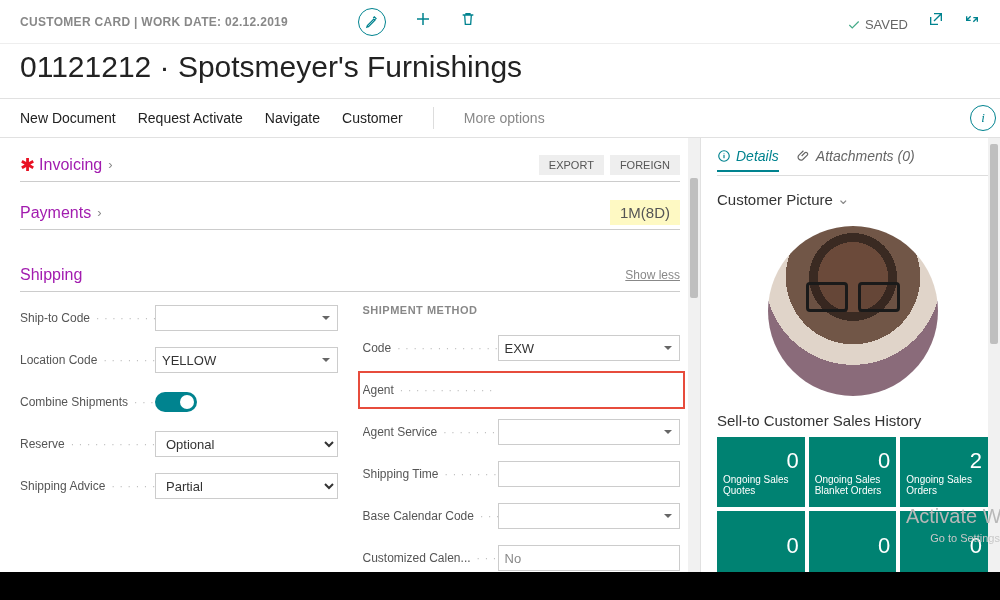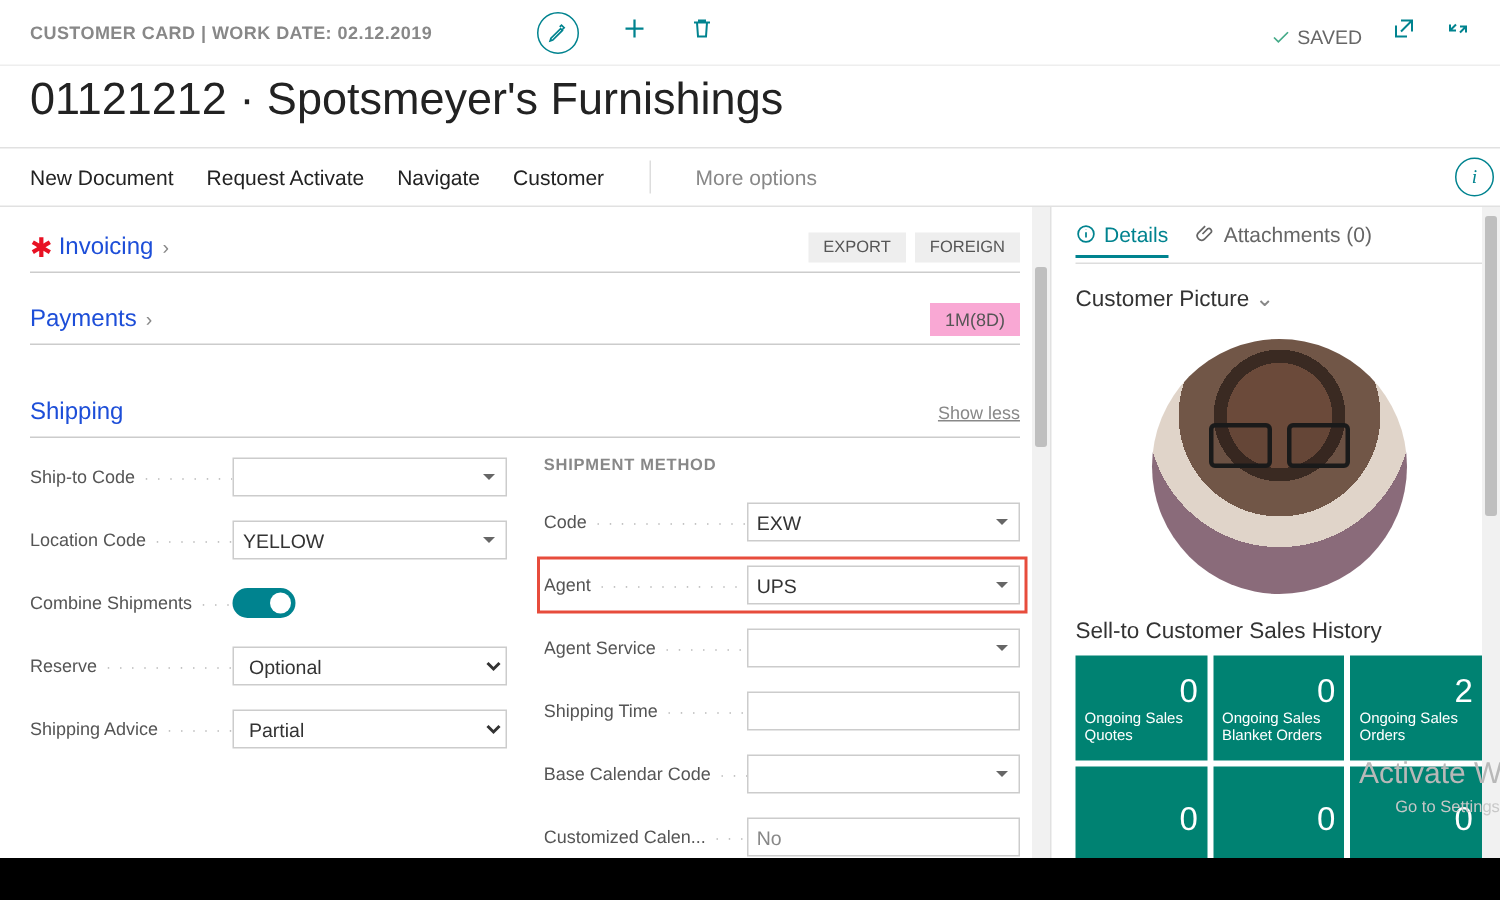--- a/index.html
+++ b/index.html
@@ -22,26 +22,26 @@
   .actionbar .divider { width:1px; height:22px; background:#ddd; margin:0 8px; }
   .actionbar .more { color:#888; font-size:14px; cursor:pointer; }
   .actionbar .info { position:absolute; right:4px; width:26px; height:26px; border-radius:50%; border:1px solid #00838f; color:#00838f; display:flex; align-items:center; justify-content:center; font-family:serif; font-style:italic; cursor:pointer; }
 
   .content { display:flex; height:calc(600px - 44px - 56px - 40px); }
   .main { flex:1; padding:10px 20px 0 20px; overflow:hidden; position:relative; }
   .side { width:300px; border-left:1px solid #e1e1e1; padding:10px 12px 0 16px; position:relative; }
 
   
   .ft { display:flex; align-items:center; border-bottom:1px solid #ccc; height:34px; cursor:pointer; }
-  .ft-title { font-size:16px; color:#1d4ed8; font-weight:400; }
+  .ft-title { font-size:16px; color:#a21caf; font-weight:400; }
   .ft .chev { color:#888; margin-left:6px; }
   .ft .star { color:#e81123; margin-right:4px; font-size:18px; }
   .ft .badges { margin-left:auto; display:flex; gap:6px; }
   .badge { background:#eee; color:#555; font-size:11px; padding:4px 10px; }
-  .pay-badge { background:#f9a8d4; font-size:12px; padding:4px 10px; color:#555; }
+  .pay-badge { background:#fef9c3; font-size:15px; padding:4px 10px; color:#555; }
   .showless { margin-left:auto; color:#888; font-size:12px; text-decoration:underline; cursor:pointer; }
 
   .ft-space { height:14px; }
 
   .shipping-grid { display:flex; gap:25px; margin-top:12px; }
   .col { flex:1; display:flex; flex-direction:column; gap:14px; }
   .subhead { font-size:11px; color:#888; letter-spacing:.5px; font-weight:600; margin-bottom:4px; }
 
   .field { display:flex; align-items:center; height:28px; }
   .lbl { width:135px; color:#555; font-size:12px; position:relative; overflow:hidden; white-space:nowrap; }
@@ -50,21 +50,21 @@
   .inp, .sel { width:100%; height:26px; border:1px solid #ccc; background:#fff; padding:0 6px; font-size:13px; color:#333; }
   .inp[readonly] { color:#888; }
   .drop { position:relative; }
   .drop::after { content:""; position:absolute; right:8px; top:11px; border:4px solid transparent; border-top-color:#666; pointer-events:none; }
   .highlight { border:2px solid #e74c3c; padding:3px; margin:-5px; }
 
   .toggle { width:42px; height:20px; border-radius:10px; background:#00838f; position:relative; cursor:pointer; }
   .toggle::after { content:""; position:absolute; right:3px; top:3px; width:14px; height:14px; border-radius:50%; background:#fff; }
 
   
-  .sidetabs { display:flex; gap:18px; border-bottom:1px solid #ddd; height:28px; align-items:flex-start; }
+  .sidetabs { display:flex; gap:18px; border-bottom:1px solid #ddd; height:28px; align-items:flex-start;font-style:italic; }
   .sidetab { display:flex; align-items:center; gap:5px; color:#666; font-size:14px; cursor:pointer; padding-bottom:6px; }
   .sidetab.active { color:#00838f; border-bottom:2px solid #00838f; }
   .side-sec-title { margin-top:14px; font-size:15px; color:#333; display:flex; align-items:center; gap:4px; cursor:pointer; }
   .avatar { width:170px; height:170px; border-radius:50%; margin:18px auto 0 auto; display:block; background:radial-gradient(circle at 50% 30%, #6b4a3a 0 24%, #3a2a22 24% 30%, #715647 30% 46%, #e0d4c9 46% 60%, #8a6b7a 60% 100%); position:relative; overflow:hidden; }
   .avatar .glasses { position:absolute; top:56px; left:38px; width:94px; height:26px; }
   .avatar .glasses::before, .avatar .glasses::after { content:""; position:absolute; width:36px; height:24px; border:3px solid #1a1a1a; border-radius:4px; top:0; background:rgba(0,0,0,.05); }
   .avatar .glasses::before { left:0; }
   .avatar .glasses::after { right:0; }
 
   .side-sec-title2 { margin-top:16px; font-size:15px; color:#333; }
@@ -192,21 +192,20 @@
 
       <div class="col">
         <div class="subhead">SHIPMENT METHOD</div>
         <div class="field">
           <span class="lbl">Code</span>
           <div class="ctrl drop"><input class="inp" value="EXW" style=""></div>
         </div>
         <div class="highlight">
           <div class="field">
             <span class="lbl">Agent</span>
-            <div class="ctrl drop"><input class="inp" value="UPS" style=""></div>
           </div>
         </div>
         <div class="field">
           <span class="lbl">Agent Service</span>
           <div class="ctrl drop"><input class="inp" value="" style=""></div>
         </div>
         <div class="field">
           <span class="lbl">Shipping Time</span>
           <div class="ctrl"><input class="inp" value="" style=""></div>
         </div>

